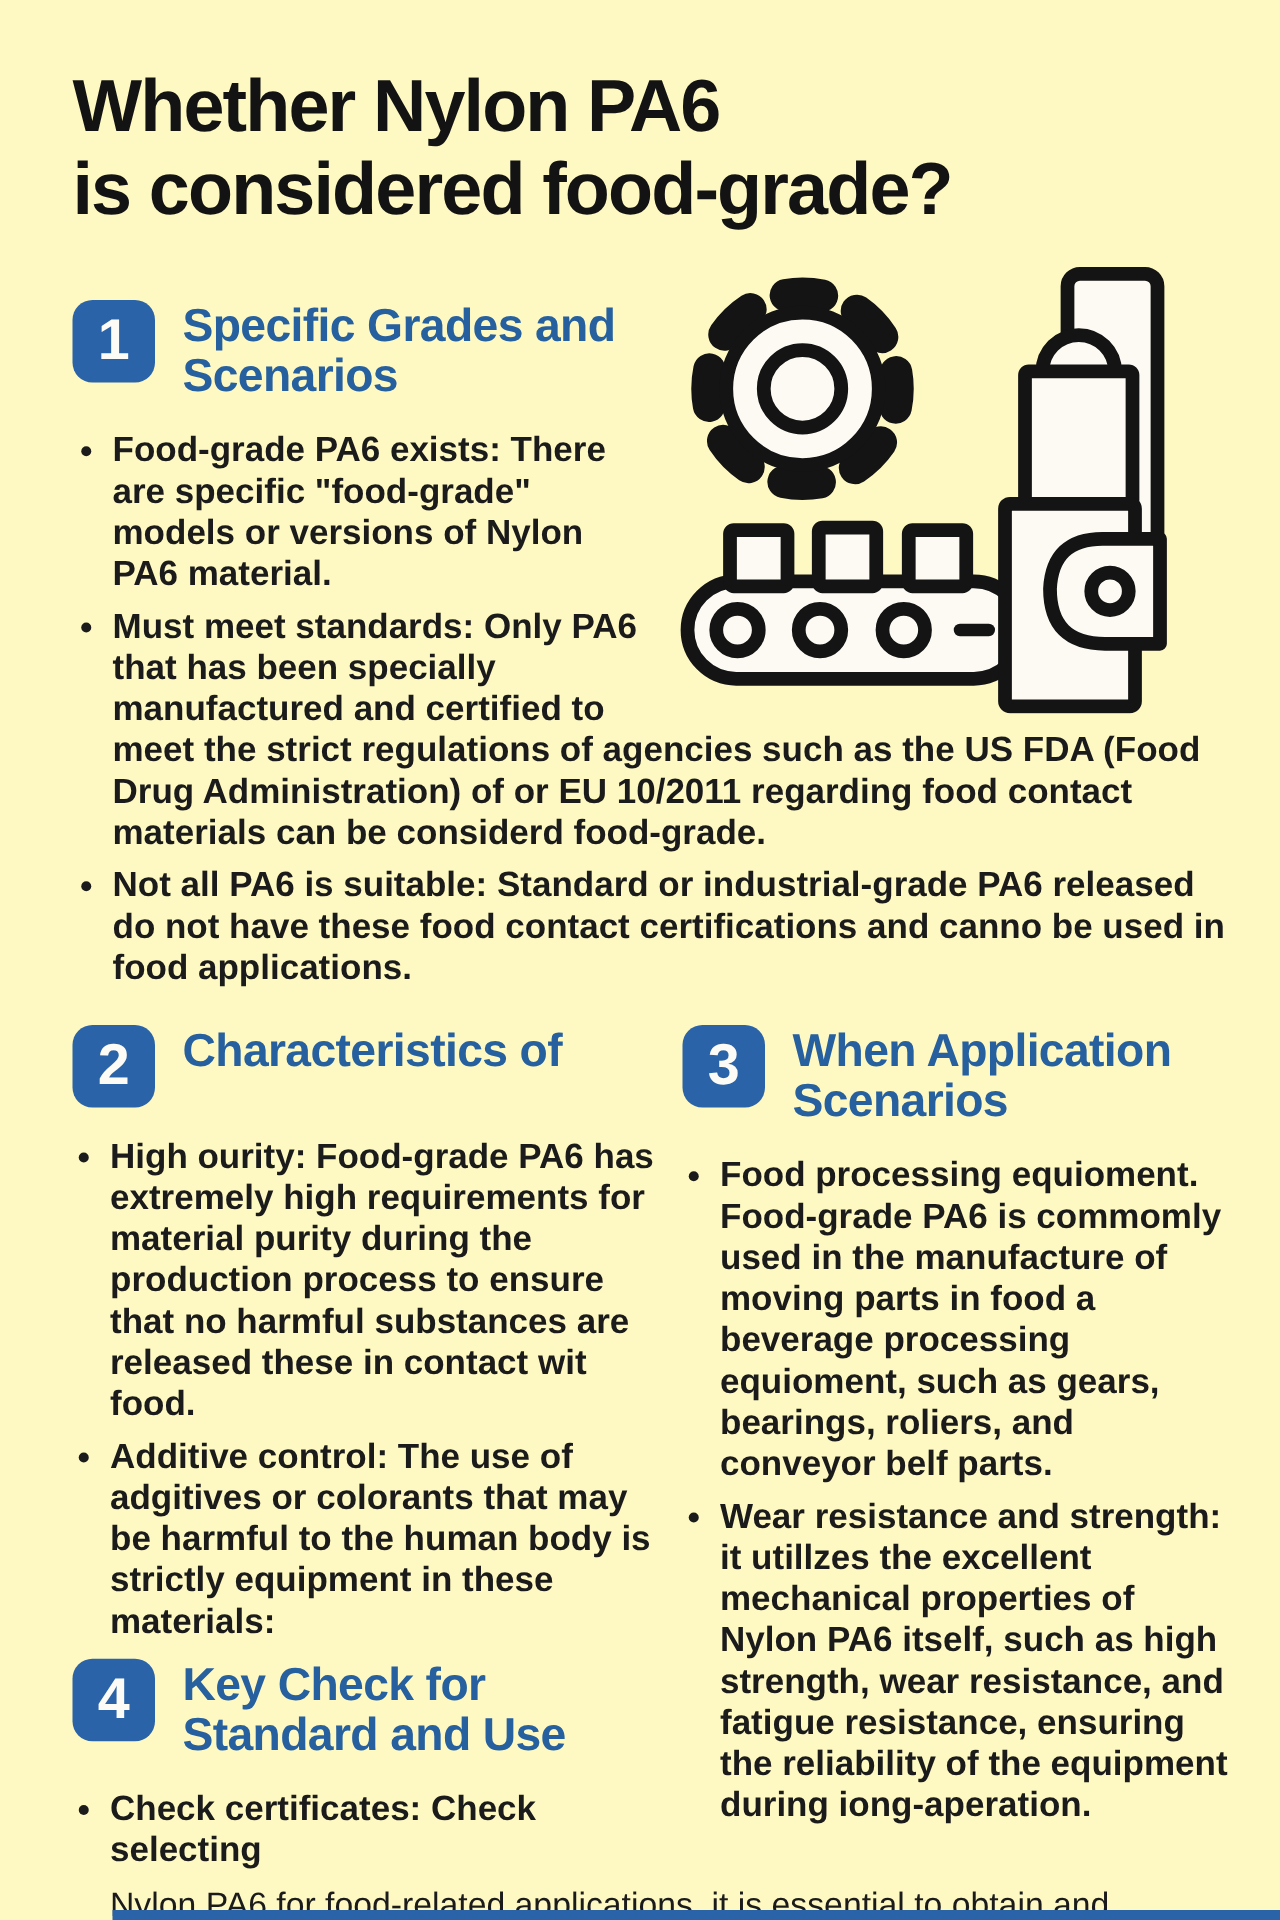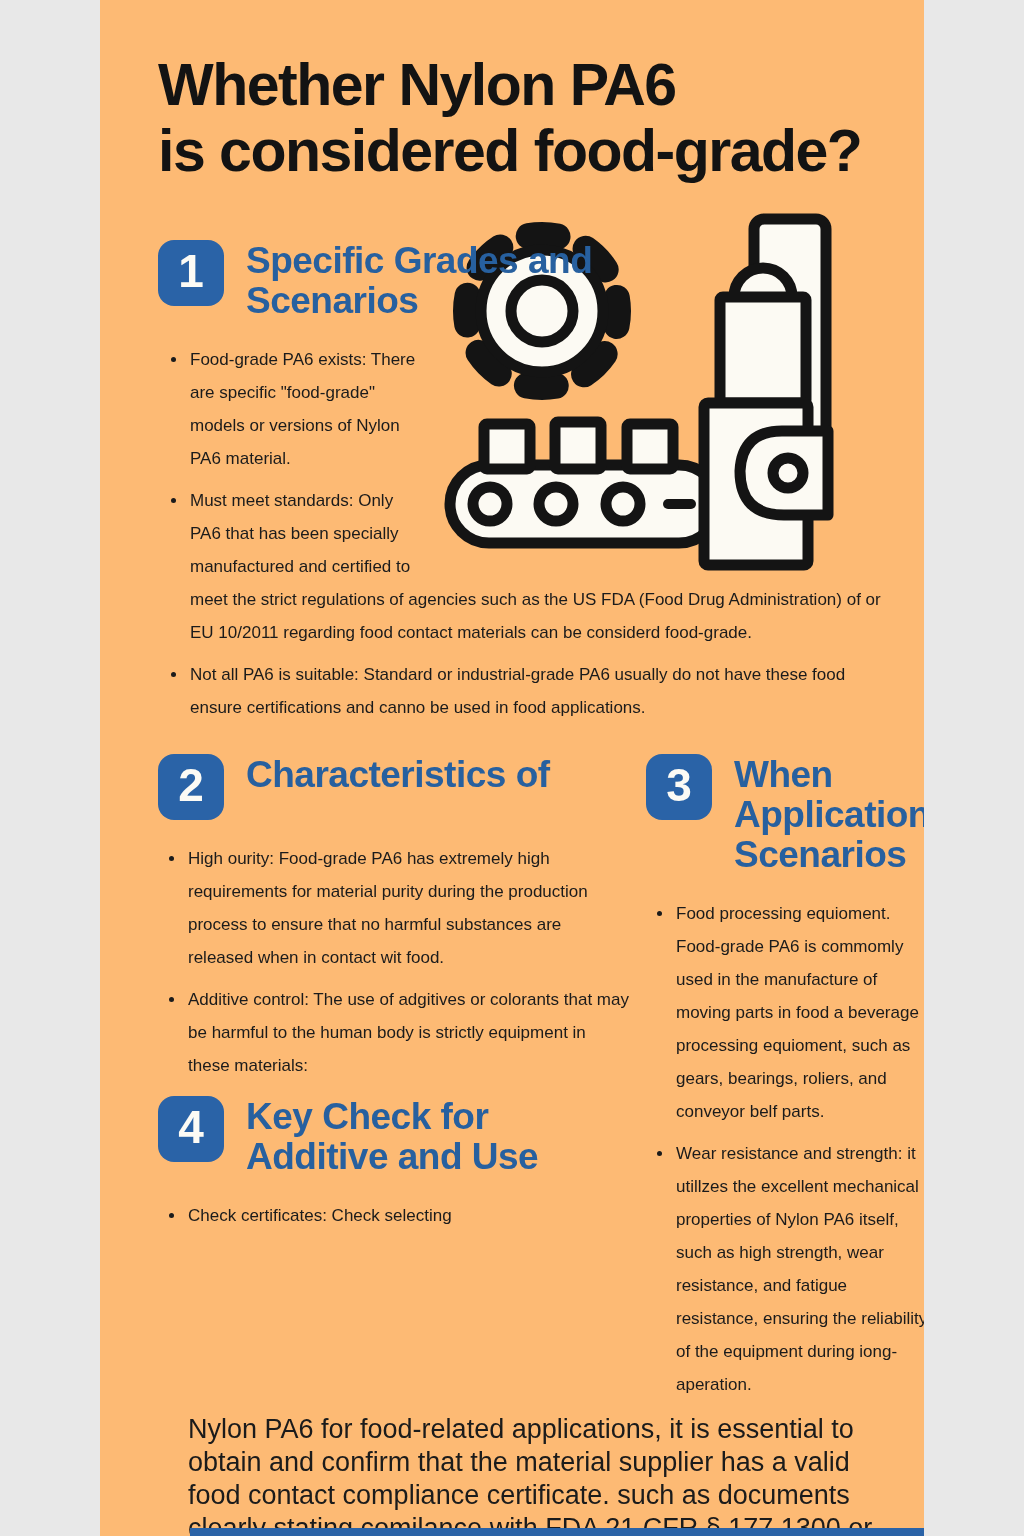--- a/index.html
+++ b/index.html
@@ -1,21 +1,21 @@
 <!DOCTYPE html>
 <html><head>
 <meta charset="utf-8">
 <style>
   * { margin:0; padding:0; box-sizing:border-box; }
   html,body { background:#e8e8e8; }
   .page {
     position:relative;
-    width:824px; height:1536px;
+    width:1024px; height:1536px;
     margin:0 auto;
-    background:#fdba74;
+    background:#fef9c3;
     color:#1b1b1b;
     font-family:"Liberation Sans", sans-serif;
     overflow:hidden;
     padding:52px 40px 0 58px;
   }
   .title {
     font-size:59px;
     font-weight:bold;
     line-height:1.12;
     letter-spacing:-1.5px;
@@ -42,22 +42,23 @@
   .sec1-body { margin-top:0; }
   .machine-icon {
     float:right;
     width:452px; height:358px;
     margin:-130px 0 10px 16px;
   }
   ul.bullets {
     list-style:disc outside;
     padding-left:30px;
     margin-top:22px;
-    font-size:17px;
+    font-size:28px;
     line-height:33px;
+    font-weight:bold;
   }
   ul.bullets li { margin-bottom:9px; padding-left:2px; }
   .cols { display:flex; gap:16px; margin-top:30px; clear:both; }
   .col-left  { flex:0 0 472px; width:472px; }
   .col-right { flex:1; }
   .cols ul.bullets { padding-left:28px; margin-top:22px; }
   .sec4-head { margin-top:14px; }
   .sec4-lead { margin-top:12px; }
   .sec4-lead li { margin-bottom:0; }
   .continuation {
@@ -126,43 +127,43 @@
             <rect x="272" y="190" width="104" height="162" rx="4" stroke-width="11" fill="#FCFAF3"></rect>
 
             <path d="M 396 218 L 396 302 L 352 302 Q 308 302 308 258 Q 310 218 350 218 Z" stroke-width="11" fill="#FCFAF3"></path>
             <circle cx="356" cy="260" r="15" stroke-width="11" fill="none"></circle>
           </g>
         </svg>
       </div>
       <ul class="bullets">
         <li>Food-grade PA6 exists: There are specific "food-grade" models or versions of Nylon PA6 material.</li>
         <li>Must meet standards: Only PA6 that has been specially manufactured and certified to meet the strict regulations of agencies such as the US FDA (Food Drug Administration) of or EU 10/2011 regarding food contact materials can be considerd food-grade.</li>
-        <li>Not all PA6 is suitable: Standard or industrial-grade PA6 usually do not have these food ensure certifications and canno be used in food applications.</li>
+        <li>Not all PA6 is suitable: Standard or industrial-grade PA6 released do not have these food contact certifications and canno be used in food applications.</li>
       </ul>
     </div>
   </div>
 
   <div class="cols">
     <div class="col-left">
       <div class="sec-head">
         <div class="badge">2</div>
         <div class="sec-title">
           <div>Characteristics of</div>
         </div>
       </div>
       <ul class="bullets">
-        <li>High ourity: Food-grade PA6 has extremely high requirements for material purity during the production process to ensure that no harmful substances are released when in contact wit food.</li>
+        <li>High ourity: Food-grade PA6 has extremely high requirements for material purity during the production process to ensure that no harmful substances are released these in contact wit food.</li>
         <li>Additive control: The use of adgitives or colorants that may be harmful to the human body is strictly equipment in these materials:</li>
       </ul>
 
       <div class="sec-head sec4-head">
         <div class="badge">4</div>
         <div class="sec-title">
           <div>Key Check for</div>
-          <div>Additive and Use</div>
+          <div>Standard and Use</div>
         </div>
       </div>
       <ul class="bullets sec4-lead">
         <li>Check certificates: Check selecting</li>
       </ul>
     </div>
 
     <div class="col-right">
       <div class="sec-head">
         <div class="badge">3</div>

